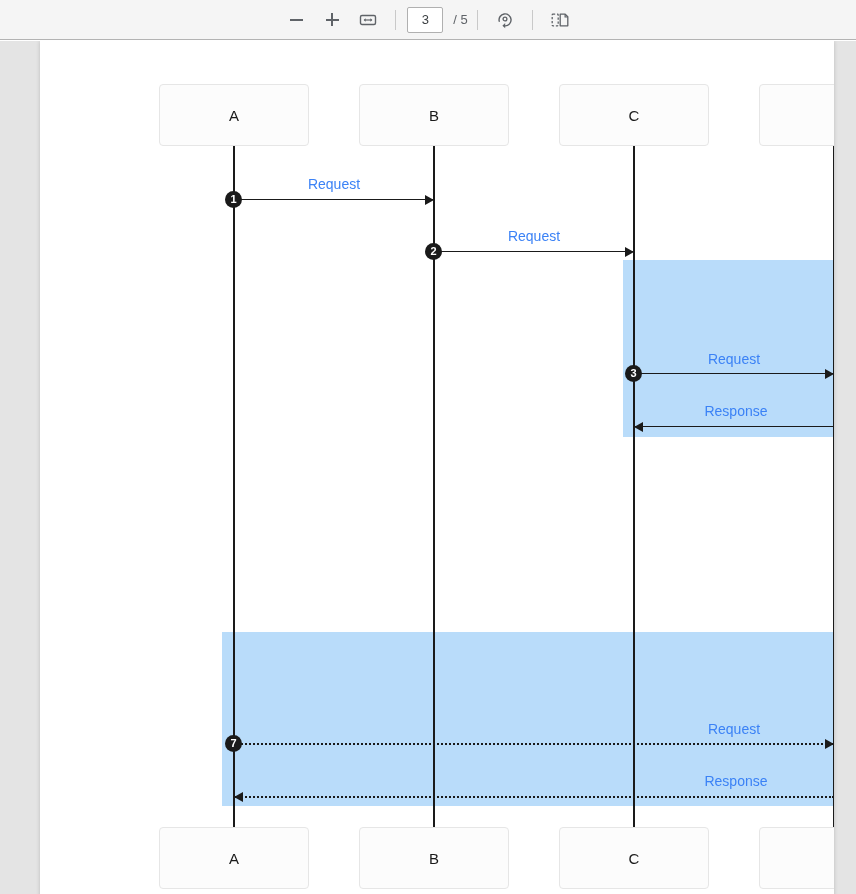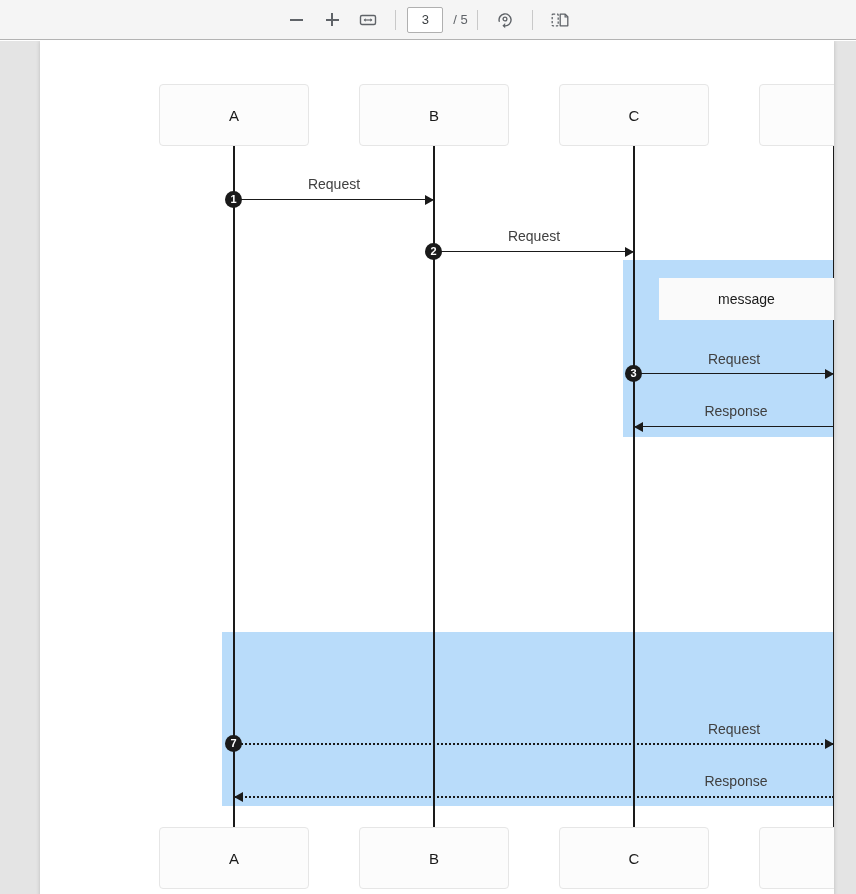--- a/index.html
+++ b/index.html
@@ -148,21 +148,21 @@
     background: #fafafa;
     display: flex;
     align-items: center;
     justify-content: center;
     font-size: 14px;
     color: #1a1a1a;
   }
   .msg-label {
     position: absolute;
     font-size: 14px;
-    color: #404040;
+    color: #3b82f6;
     text-align: center;
     white-space: nowrap;
   }
   .arrow-line {
     position: absolute;
     height: 0;
     border-top: 1.6px solid #1a1a1a;
   }
   .arrow-line.dotted {
     border-top: 2px dotted #1a1a1a;
@@ -269,23 +269,20 @@
           <span>A</span>
         </div>
         <div class="participant" style="left: 319px; top: 786px; width: 150px; height: 62px;">
           <span>B</span>
         </div>
         <div class="participant" style="left: 519px; top: 786px; width: 150px; height: 62px;">
           <span>C</span>
         </div>
         <div class="participant" style="left: 719px; top: 786px; width: 150px; height: 62px;">
           <span></span>
-        </div>
-        <div class="note-box" style="left: 619px; top: 237px; width: 175px; height: 42px;">
-          <span>message</span>
         </div>
         <div class="msg-label" style="left: 214px; top: 135px; width: 160px;">Request</div>
         <div class="arrow-line" style="left: 194px; top: 158px; width: 200px;"></div>
         <div class="arrow-head right" style="left: 385px; top: 154px;"></div>
         <div class="step-marker" style="left: 185px; top: 150px;">1</div>
         <div class="msg-label" style="left: 414px; top: 187px; width: 160px;">Request</div>
         <div class="arrow-line" style="left: 394px; top: 210px; width: 200px;"></div>
         <div class="arrow-head right" style="left: 585px; top: 206px;"></div>
         <div class="step-marker" style="left: 385px; top: 202px;">2</div>
         <div class="msg-label" style="left: 614px; top: 310px; width: 160px;">Request</div>

